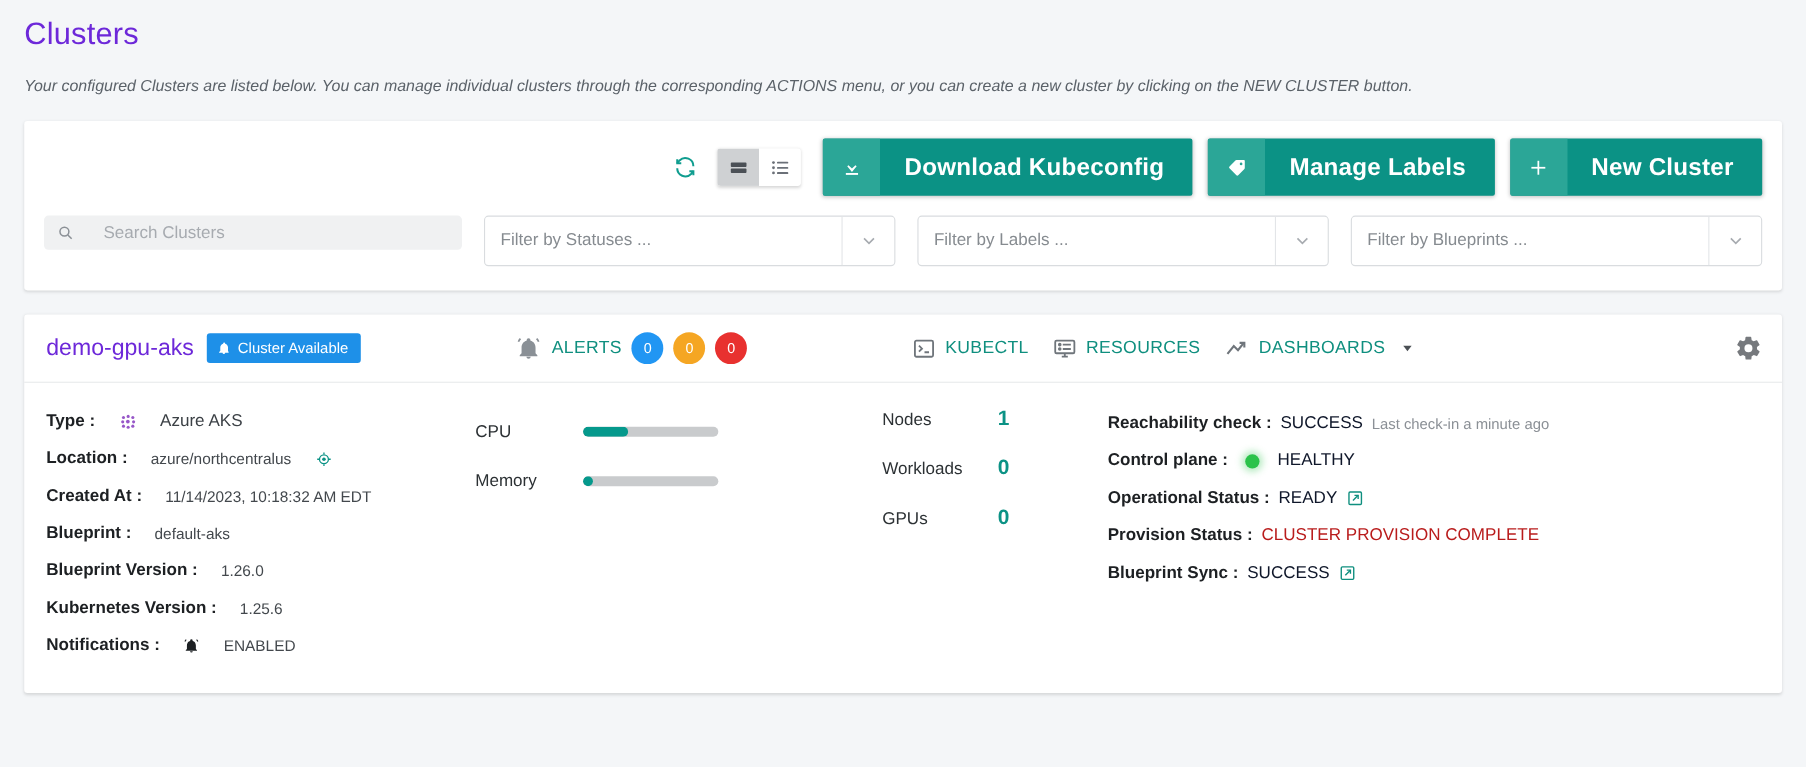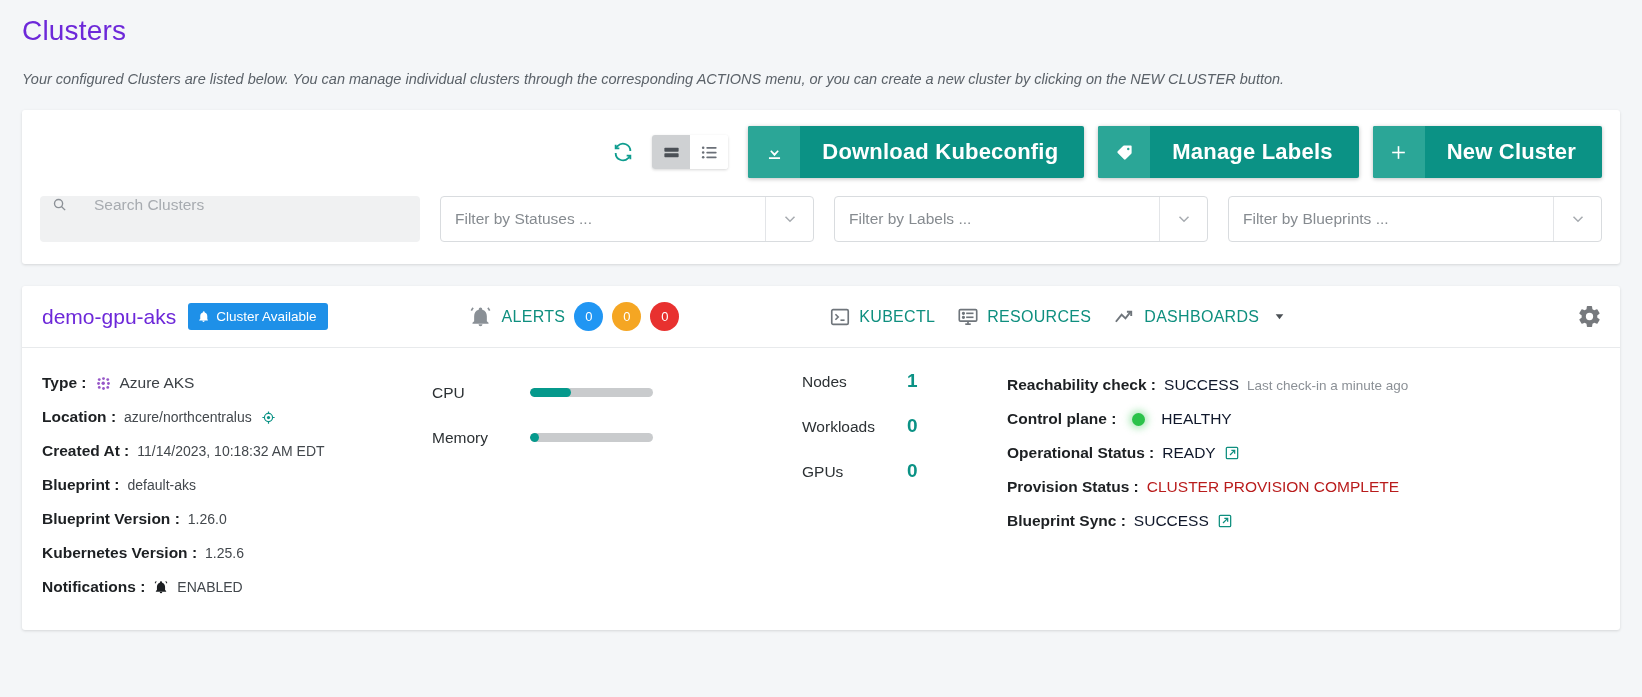--- a/index.html
+++ b/index.html
@@ -90,25 +90,25 @@
   }
 
   
   .filter-row {
     display: flex;
     gap: 20px;
     margin-top: 16px;
   }
   .search-box {
     flex: 0 0 380px;
-    height: 46px;
+    height: 31px;
     background: #f0f1f2;
     border-radius: 4px;
     display: flex;
-    align-items: flex-start;
+    align-items: center;
     padding: 0 12px;
     gap: 27px;
   }
   .search-box input {
     border: none; background: transparent; outline: none;
     font-size: 15.5px; color: #44484d;
     font-family: "Liberation Sans", sans-serif;
     width: 100%;
   }
   .search-box input::placeholder { color: #a7abb0; }
@@ -193,21 +193,21 @@
 
   
   .cluster-body {
     display: flex;
     padding: 18px 20px 26px 20px;
   }
   .col-details { flex: 0 0 390px; }
   .detail-row {
     display: flex;
     align-items: center;
-    gap: 8px;
+    gap: 21px;
     height: 34px;
     font-size: 15.5px;
   }
   .detail-row .k { font-weight: 700; color: #1d2023; white-space: nowrap; }
   .detail-row .v { color: #3c4146; }
   .detail-row .v.small { font-size: 14px; color: #43484d; }
 
   .aks-icon { display: inline-flex; }
   .loc-pin { color: #0b9285; display: inline-flex; margin-left: 1px; }
 

